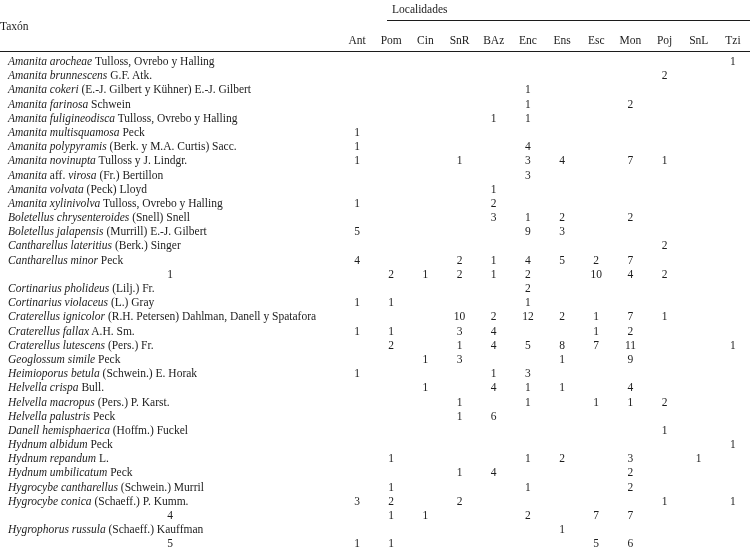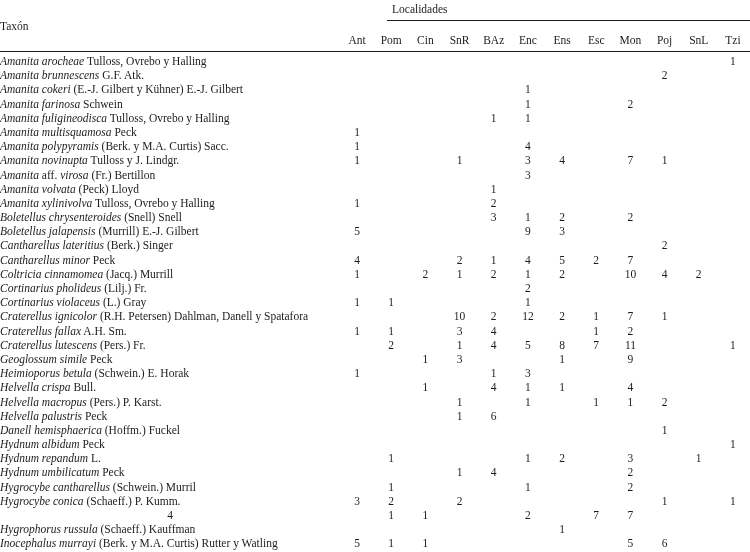--- a/index.html
+++ b/index.html
@@ -49,20 +49,21 @@
     border-bottom: 1px solid #666;
     box-sizing: border-box;
   }
   .row {
     display: grid;
     grid-template-columns: 340px repeat(12, 1fr);
     height: 14.2px;
     line-height: 14.2px;
   }
   .cell-name {
+    padding-left: 8px;
     white-space: nowrap;
     overflow: hidden;
   }
   .cell-name .it { font-style: italic; }
   .cell-val { text-align: center; }
 </style>
 </head>
 <body>
 
 <div class="page">
@@ -307,21 +308,20 @@
           <div class="cell-val">1</div>
           <div class="cell-val">4</div>
           <div class="cell-val">5</div>
           <div class="cell-val">2</div>
           <div class="cell-val">7</div>
           <div class="cell-val"></div>
           <div class="cell-val"></div>
           <div class="cell-val"></div>
         </div>
         <div class="row">
-          <div class="cell-name"><span class="it">Coltricia cinnamomea</span> (Jacq.) Murrill</div>
           <div class="cell-val">1</div>
           <div class="cell-val"></div>
           <div class="cell-val">2</div>
           <div class="cell-val">1</div>
           <div class="cell-val">2</div>
           <div class="cell-val">1</div>
           <div class="cell-val">2</div>
           <div class="cell-val"></div>
           <div class="cell-val">10</div>
           <div class="cell-val">4</div>
@@ -591,21 +591,20 @@
           <div class="cell-val"></div>
           <div class="cell-val"></div>
           <div class="cell-val">1</div>
           <div class="cell-val"></div>
           <div class="cell-val"></div>
           <div class="cell-val"></div>
           <div class="cell-val"></div>
           <div class="cell-val"></div>
         </div>
         <div class="row">
-          <div class="cell-name"><span class="it">Inocephalus murrayi</span> (Berk. y M.A. Curtis) Rutter y Watling</div>
           <div class="cell-val">5</div>
           <div class="cell-val">1</div>
           <div class="cell-val">1</div>
           <div class="cell-val"></div>
           <div class="cell-val"></div>
           <div class="cell-val"></div>
           <div class="cell-val"></div>
           <div class="cell-val"></div>
           <div class="cell-val">5</div>
           <div class="cell-val">6</div>

